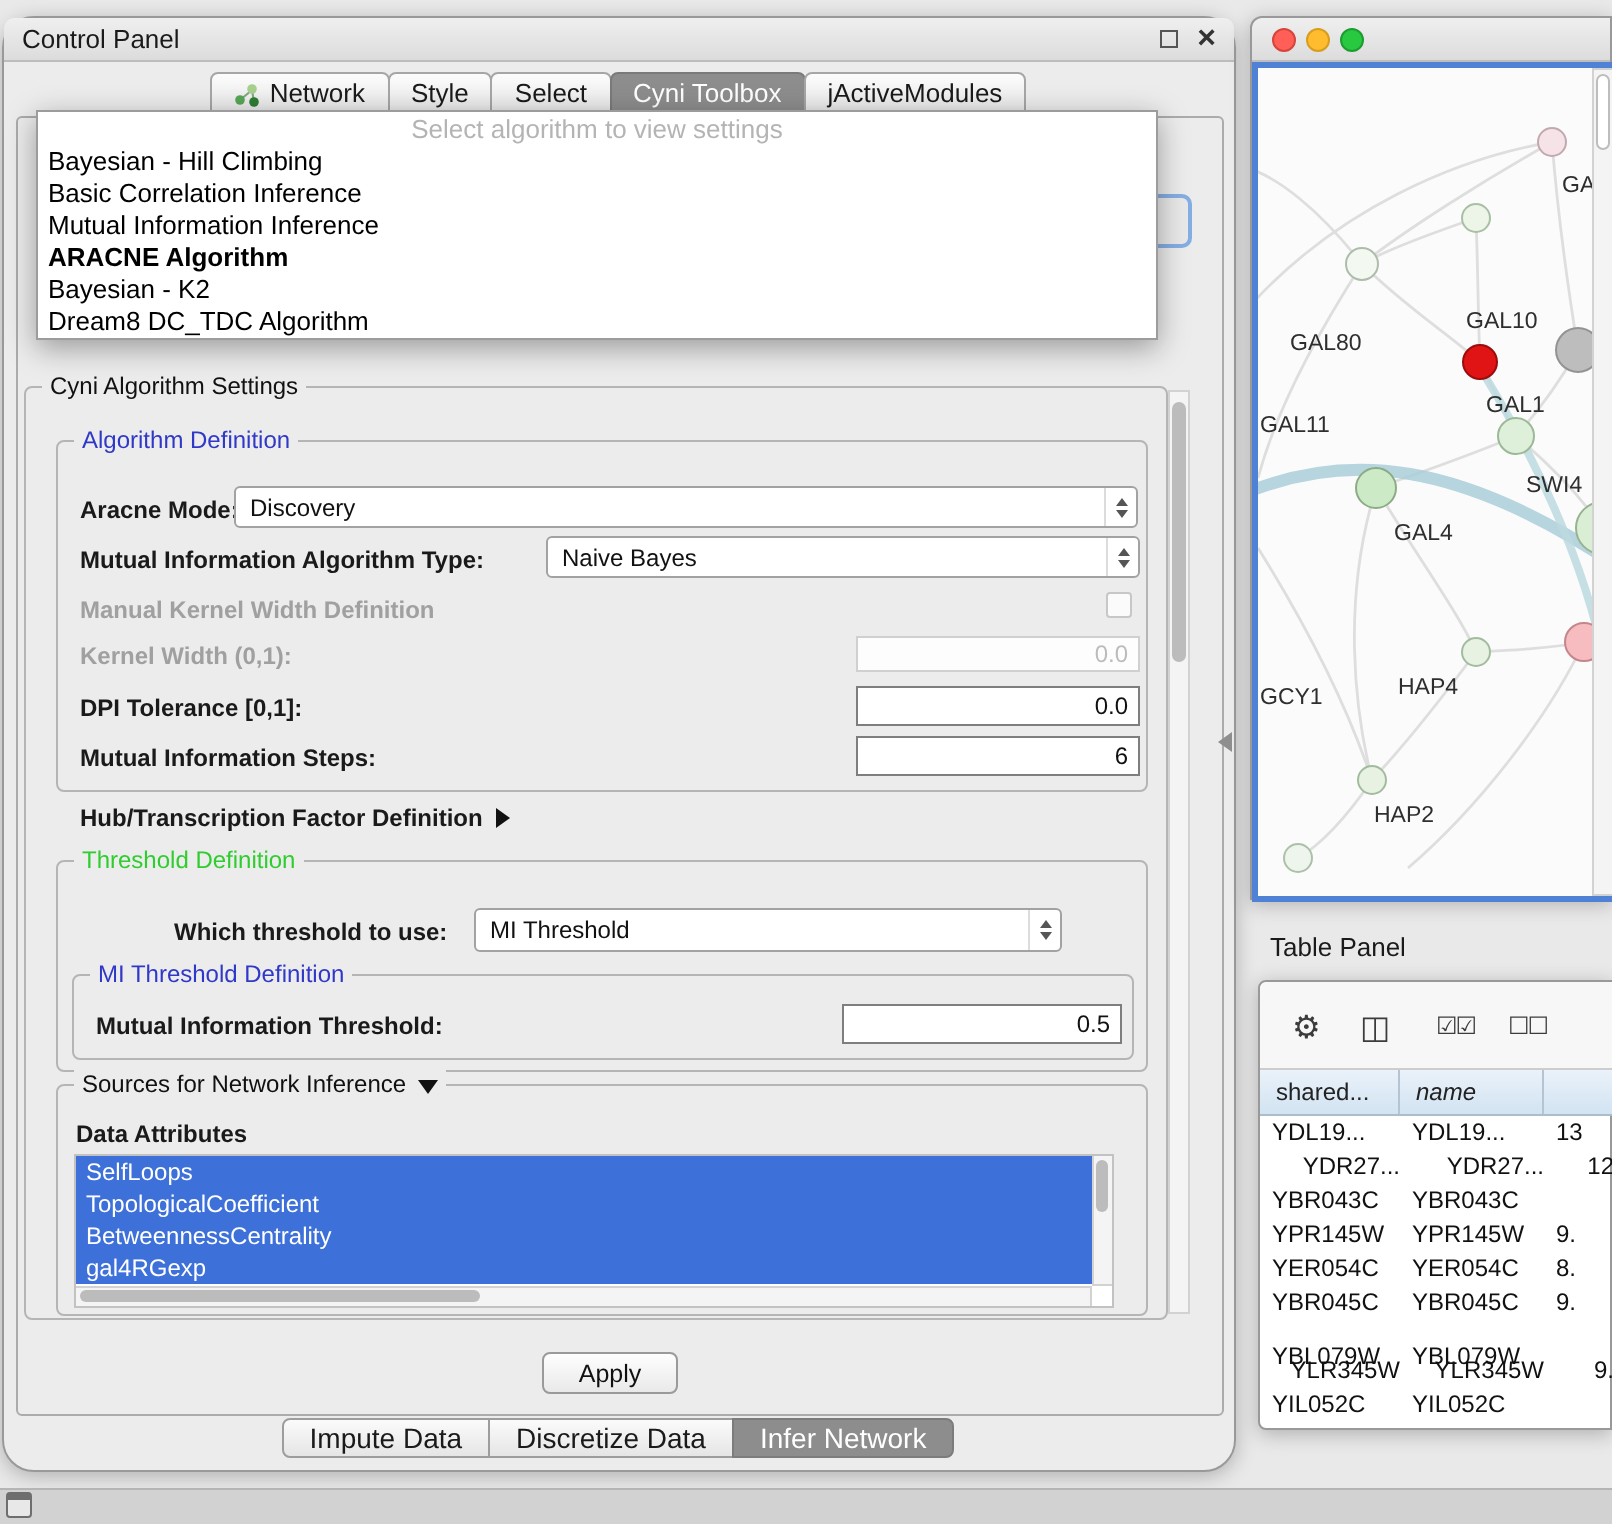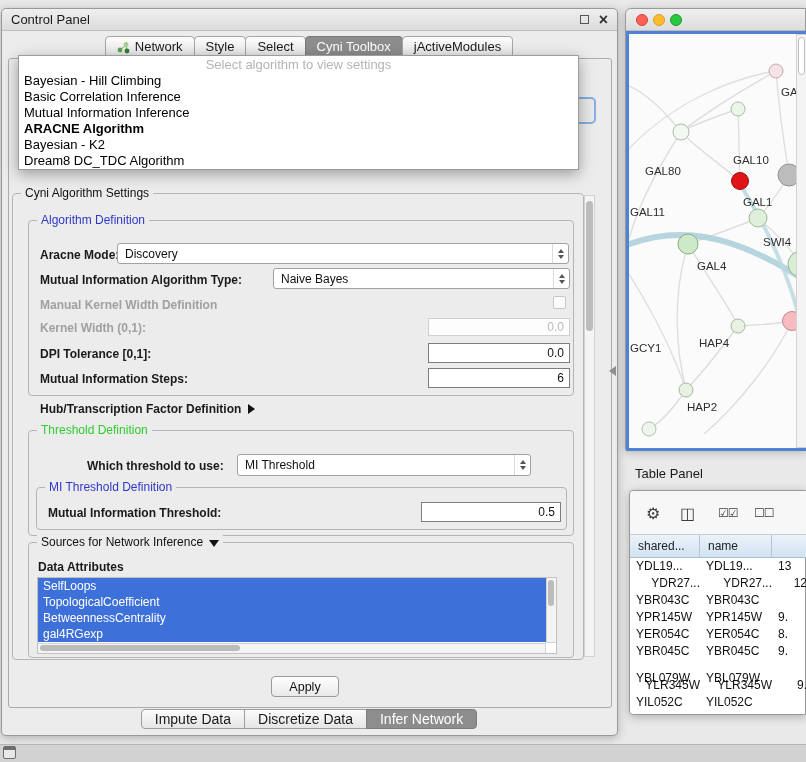--- a/index.html
+++ b/index.html
@@ -4,21 +4,21 @@
 <style>
   * { box-sizing: border-box; }
   html,body { margin:0; padding:0; }
   body {
     width:806px; height:762px; position:relative; overflow:hidden;
     background:#e9e9e9; font-family:"Liberation Sans", sans-serif; color:#111;
   }
   .abs { position:absolute; }
   .win {
     position:absolute; background:#ececec; border:1px solid #999;
-    border-radius:5px; box-shadow:0 2px 10px rgba(0,0,0,.25);
+    border-radius:16px; box-shadow:0 2px 10px rgba(0,0,0,.25);
   }
   .titlebar {
     position:absolute; left:0; top:0; right:0; height:22px;
     background:linear-gradient(#efefef,#dcdcdc); border-bottom:1px solid #bdbdbd;
     border-radius:5px 5px 0 0; display:flex; align-items:center; padding:0 9px;
     font-size:13px; color:#1a1a1a;
   }
   .lbl { position:absolute; font-size:12px; font-weight:bold; white-space:nowrap; color:#1a1a1a; }
   .lbl.dis { color:#a0a0a0; }
   .fs { position:absolute; border:1px solid #b5b5b5; border-radius:4px; }
@@ -303,21 +303,21 @@
 
 <div class="win" style="left:629px;top:490px;width:177px;height:225px;background:#fff;border-radius:4px 0 0 4px;">
   <div class="abs" style="left:0;top:0;width:177px;height:44px;background:#f7f7f7;border-bottom:1px solid #cdcdcd;border-radius:4px 0 0 0;">
     <span class="ticon" style="left:16px;top:13px;">⚙</span>
     <span class="ticon" style="left:50px;top:13px;">◫</span>
     <span class="ticon" style="left:88px;top:15px;font-size:12px;letter-spacing:-1px;">☑☑</span>
     <span class="ticon" style="left:124px;top:15px;font-size:12px;letter-spacing:-1px;">☐☐</span>
   </div>
   <div class="abs" style="left:0;top:44px;width:177px;height:23px;background:linear-gradient(#eaf2fa,#d2e3f2);border-bottom:1px solid #adbecb;">
     <span class="hcell" style="left:0;width:70px;">shared...</span>
-    <span class="hcell" style="left:70px;width:72px;">name</span>
+    <span class="hcell" style="left:70px;width:72px;font-style:italic;">name</span>
     <span class="hcell" style="left:142px;width:35px;border-right:none;"></span>
   </div>
   <div class="abs" style="left:0;top:67px;width:177px;height:158px;overflow:hidden;">
     <div class="abs" style="left:0;top:0px;width:177px;height:17px;">
       <span class="cell" style="left:0;width:70px;">YDL19...</span>
       <span class="cell" style="left:70px;width:72px;">YDL19...</span>
       <span class="cell" style="left:142px;width:35px;">13</span>
     </div>
     <div class="abs" style="left:0;top:17px;width:199px;height:17px;text-align:right;">
       <span class="cell" style="left:0;width:70px;">YDR27...</span>

